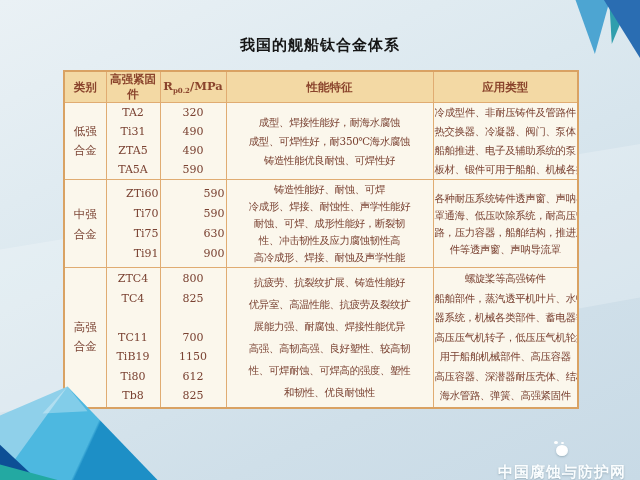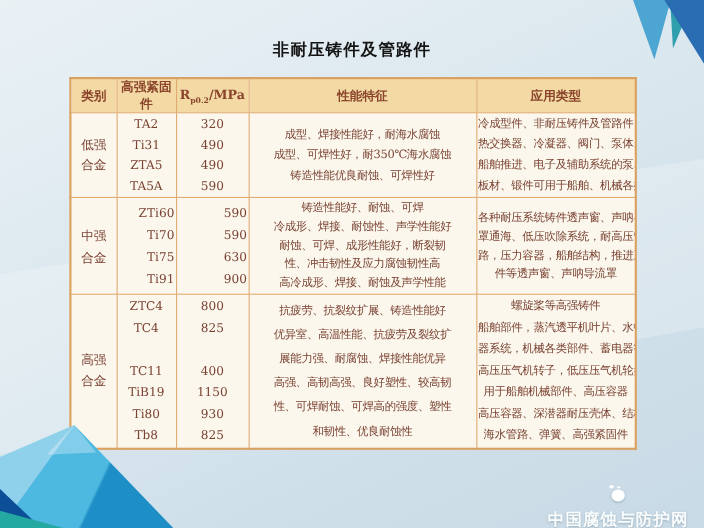--- a/index.html
+++ b/index.html
@@ -79,21 +79,21 @@
 </head>
 <body>
 
 <div class="stage">
   <div class="light-band"></div>
 
   <div class="tri tr-mid"></div>
   <div class="tri tr-teal"></div>
   <div class="tri tr-dark"></div>
 
-  <div class="page-title">非耐压铸件及管路件</div>
+  <div class="page-title">我国的舰船钛合金体系</div>
 
   <div class="tbl-wrap">
     <table class="alloy">
       <colgroup>
         <col style="width:42px">
           <col style="width:54px">
           <col style="width:66px">
         <col style="width:207px">
           <col style="width:145px">
       </colgroup>
@@ -178,23 +178,23 @@
               <div class="ln">&nbsp;</div>
               <div class="ln">TC11</div>
               <div class="ln">TiB19</div>
               <div class="ln">Ti80</div>
               <div class="ln">Tb8</div>
             </td>
             <td class="mpa-cell">
               <div class="ln">800</div>
               <div class="ln">825</div>
               <div class="ln">&nbsp;</div>
-              <div class="ln">400</div>
+              <div class="ln">700</div>
               <div class="ln">1150</div>
-              <div class="ln">930</div>
+              <div class="ln">612</div>
               <div class="ln">825</div>
             </td>
             <td class="performance-cell">
               <div class="ln">抗疲劳、抗裂纹扩展、铸造性能好</div>
               <div class="ln">优异室、高温性能、抗疲劳及裂纹扩</div>
               <div class="ln">展能力强、耐腐蚀、焊接性能优异</div>
               <div class="ln">高强、高韧高强、良好塑性、较高韧</div>
               <div class="ln">性、可焊耐蚀、可焊高的强度、塑性</div>
               <div class="ln">和韧性、优良耐蚀性</div>
             </td>

